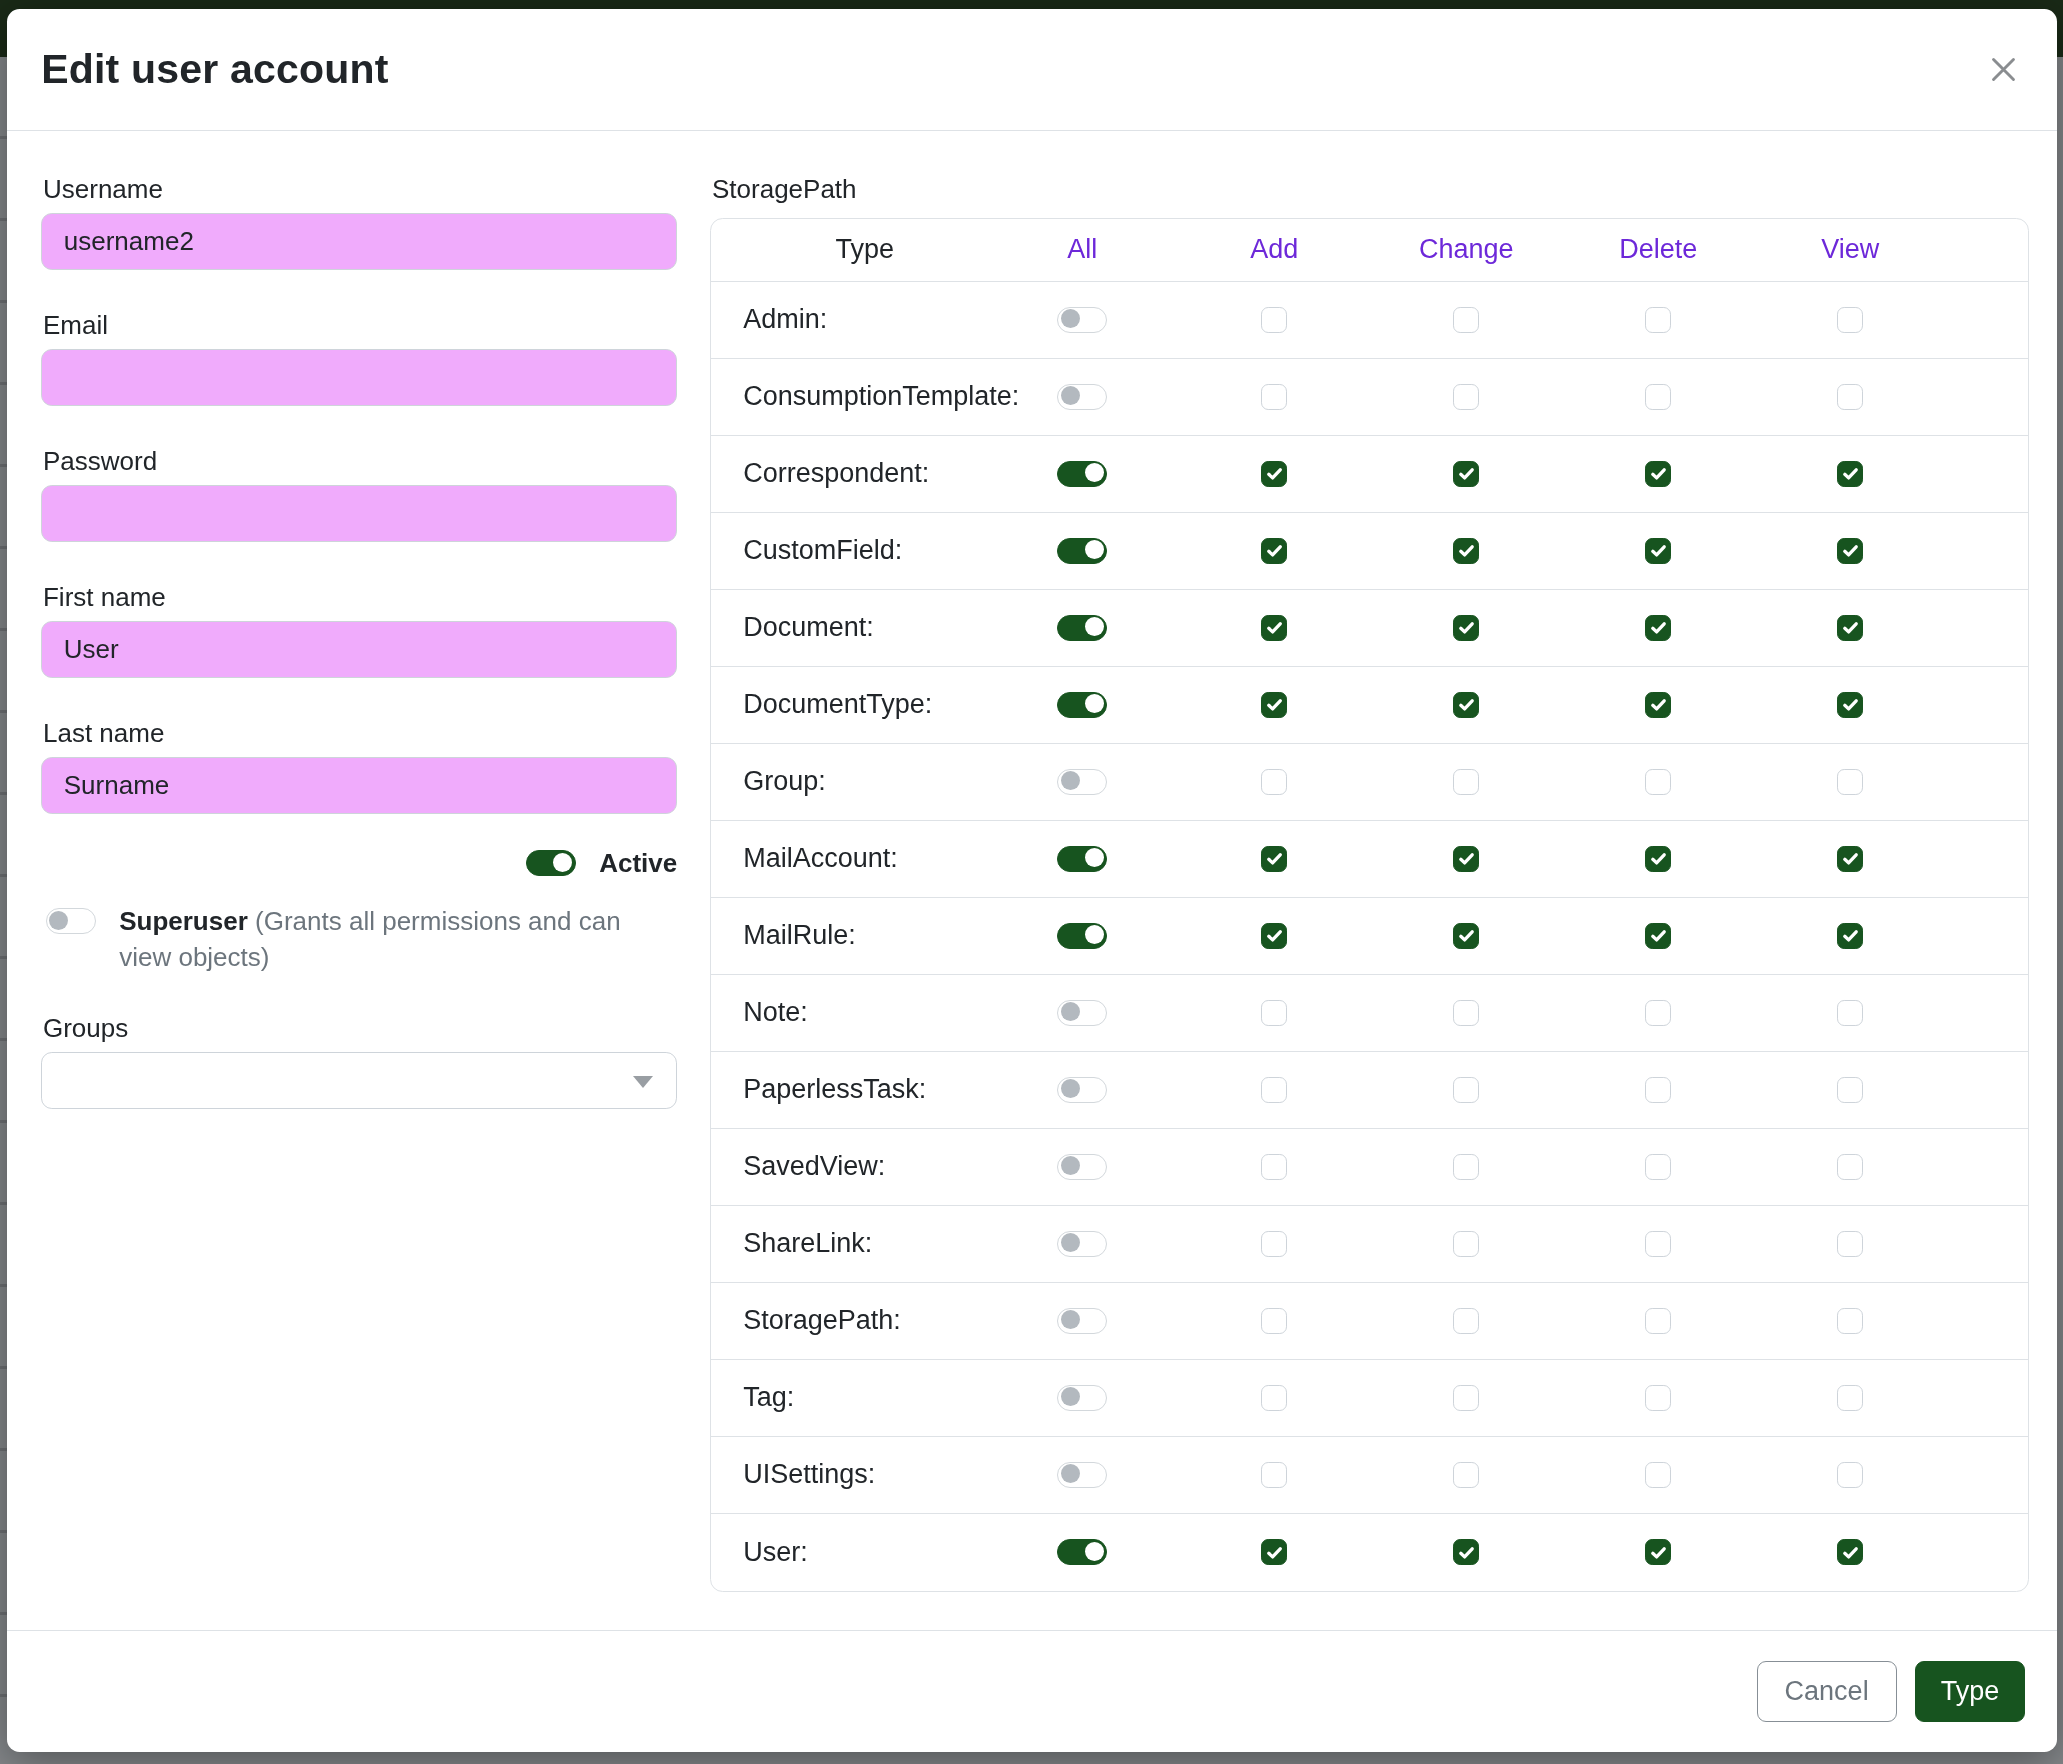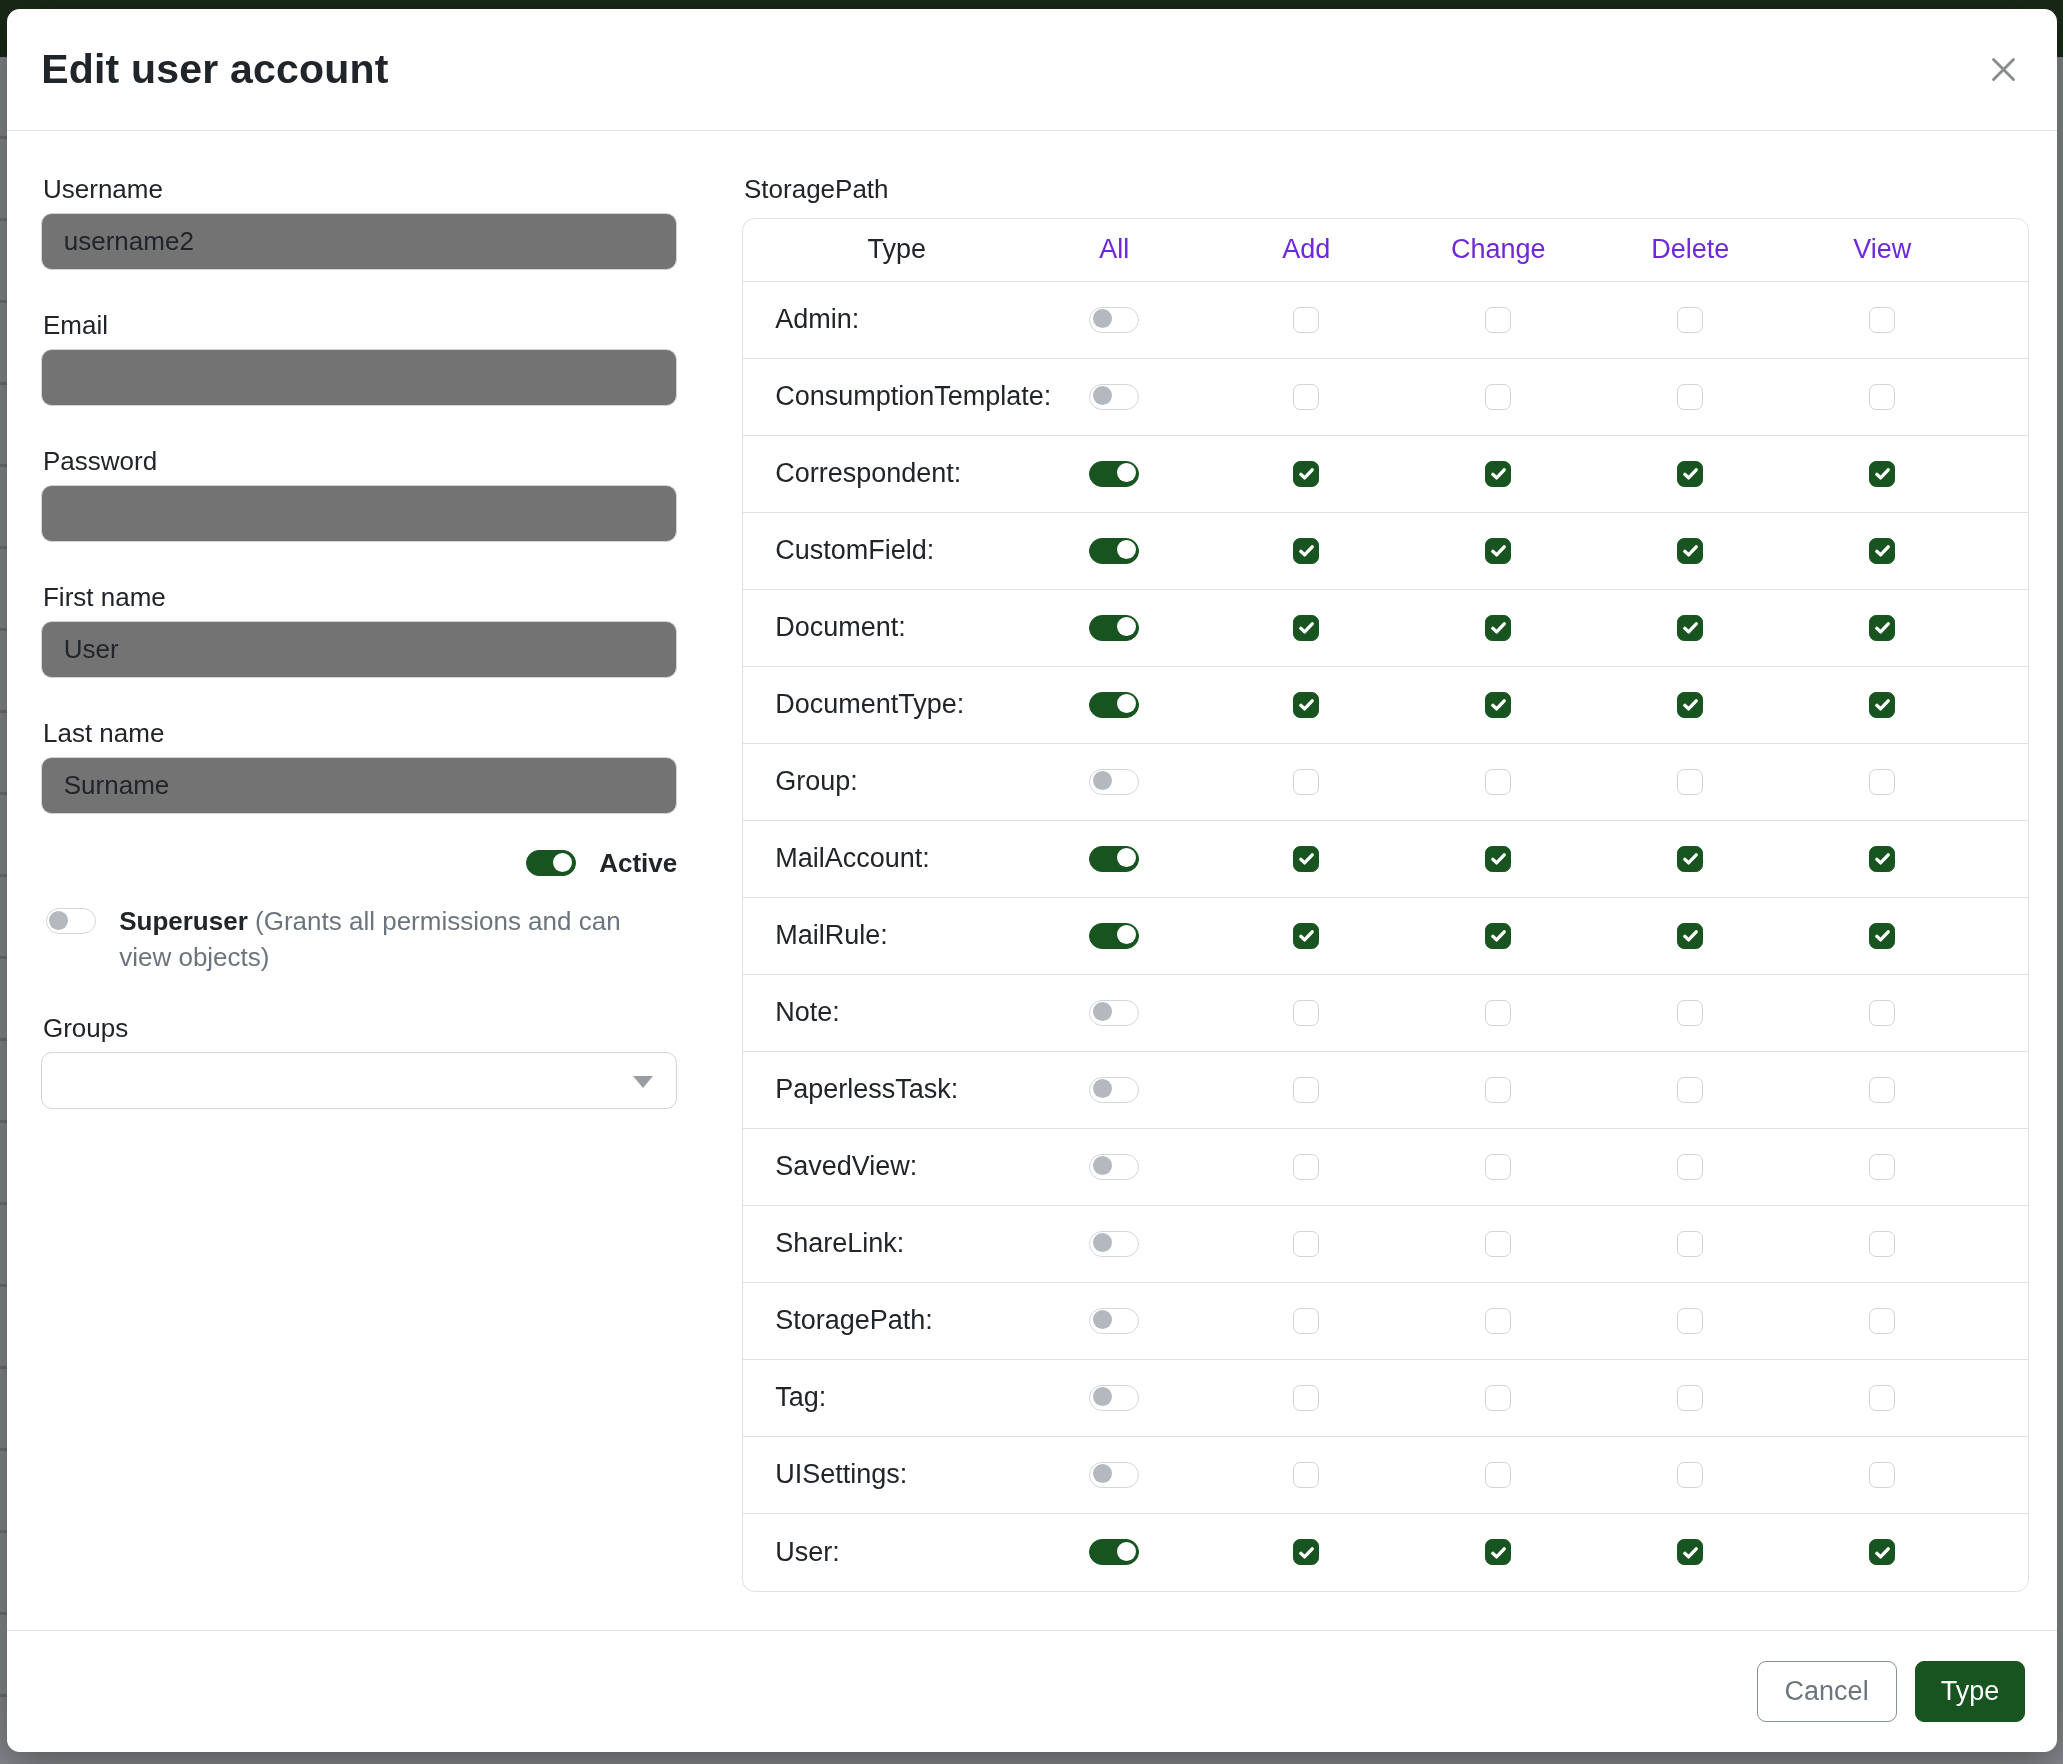--- a/index.html
+++ b/index.html
@@ -23,29 +23,29 @@
   .modal *, .modal *::before, .modal *::after{box-sizing:border-box;}
 
   .modal-header{
     height:122px;flex:0 0 122px;border-bottom:1.8px solid #dee2e6;
     display:flex;align-items:center;justify-content:space-between;padding:0 32px 0 34px;
   }
   .modal-title{font-size:41px;font-weight:600;letter-spacing:0.2px;color:#212529;margin:0;}
   .close-btn{background:none;border:none;padding:7.2px;cursor:pointer;line-height:0;}
   .close-btn svg{display:block;}
 
-  .modal-body{flex:1 1 auto;display:flex;gap:65px;padding:43px 28px 0 34px;}
+  .modal-body{flex:1 1 auto;display:flex;gap:33px;padding:43px 28px 0 34px;}
 
   
   .form-col{width:636px;flex:0 0 636px;}
   .form-group{margin-bottom:40px;}
   .form-label{display:block;font-size:26px;line-height:31px;margin:0 0 8px 1.8px;color:#212529;}
   .text-input{
     width:100%;height:57px;border:1.8px solid #ced4da;border-radius:10.8px;
-    padding:0 21.6px;font-size:26px;color:#212529;background:#737373;outline:none;
+    padding:0 21.6px;font-size:26px;color:#212529;background:#f0abfc;outline:none;
     font-family:inherit;
   }
   .switch-row{display:flex;align-items:flex-start;gap:23.4px;margin-bottom:21.6px;justify-content:flex-end;}
   .sw-labelwrap{font-size:26px;line-height:36px;max-width:558px;}
   .sw-label{font-weight:600;color:#212529;}
   .sw-hint{color:#6c757d;font-weight:400;}
   .groups-group{margin-top:38px;}
   .select-box{
     position:relative;width:100%;height:57px;border:1.8px solid #ced4da;border-radius:10.8px;background:#fff;
   }

